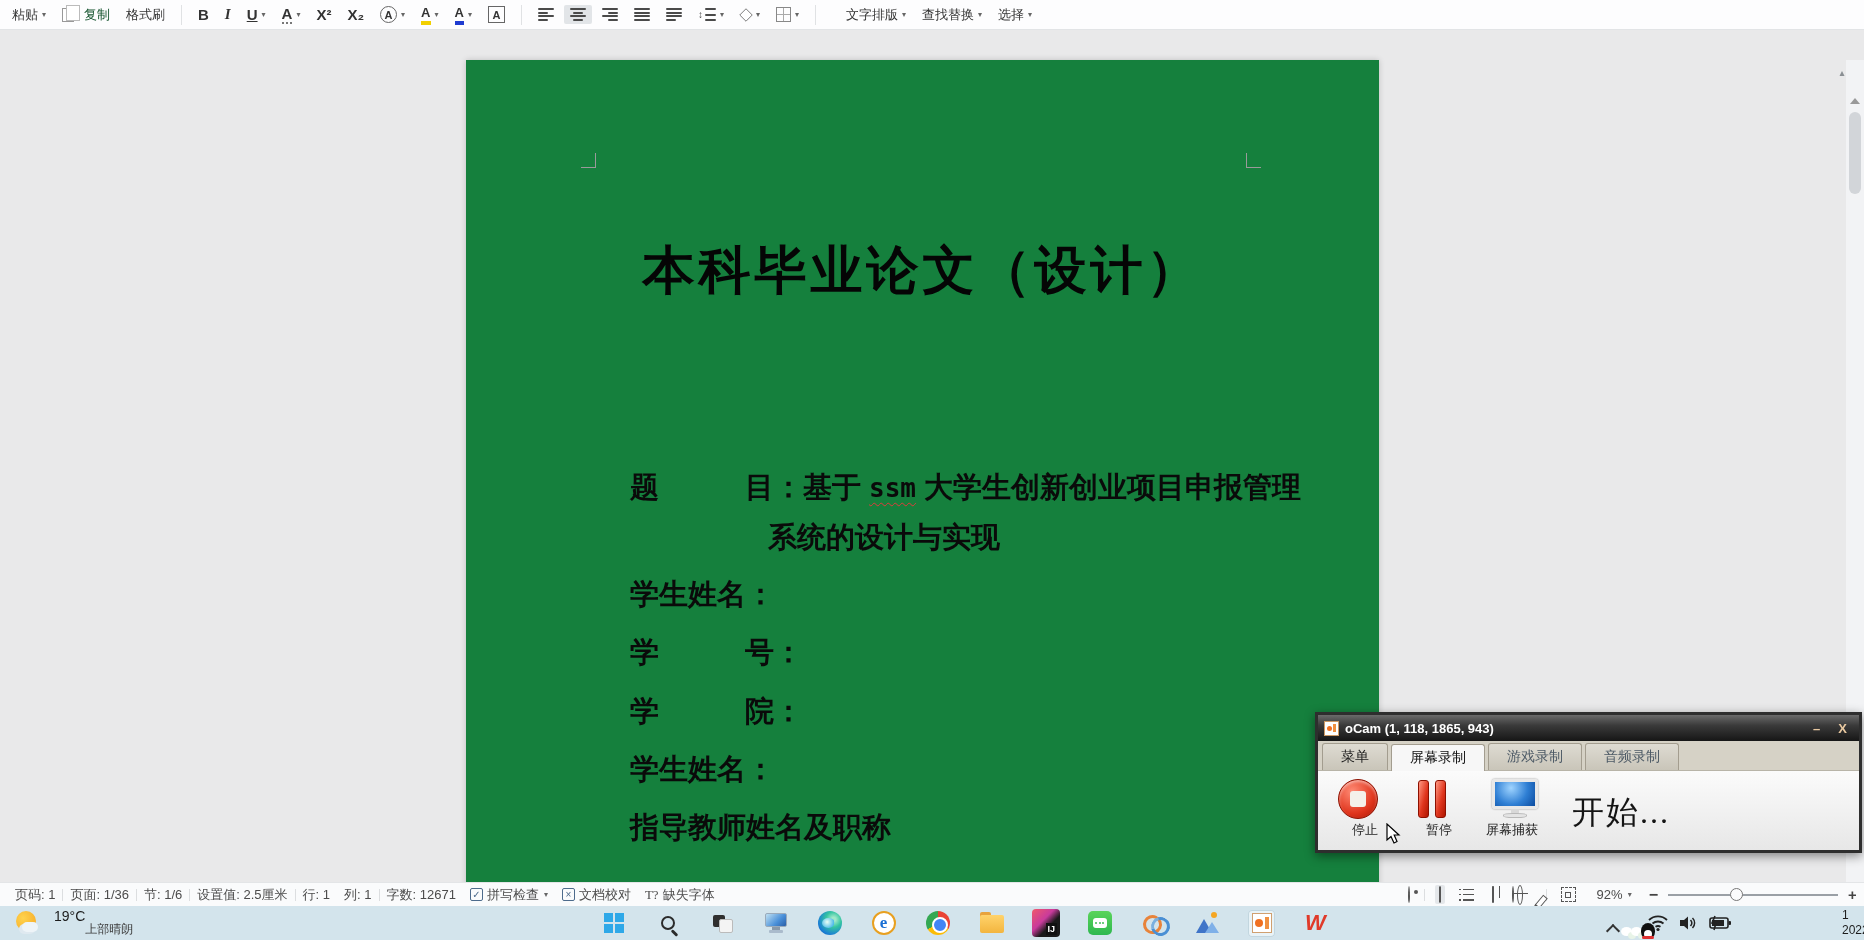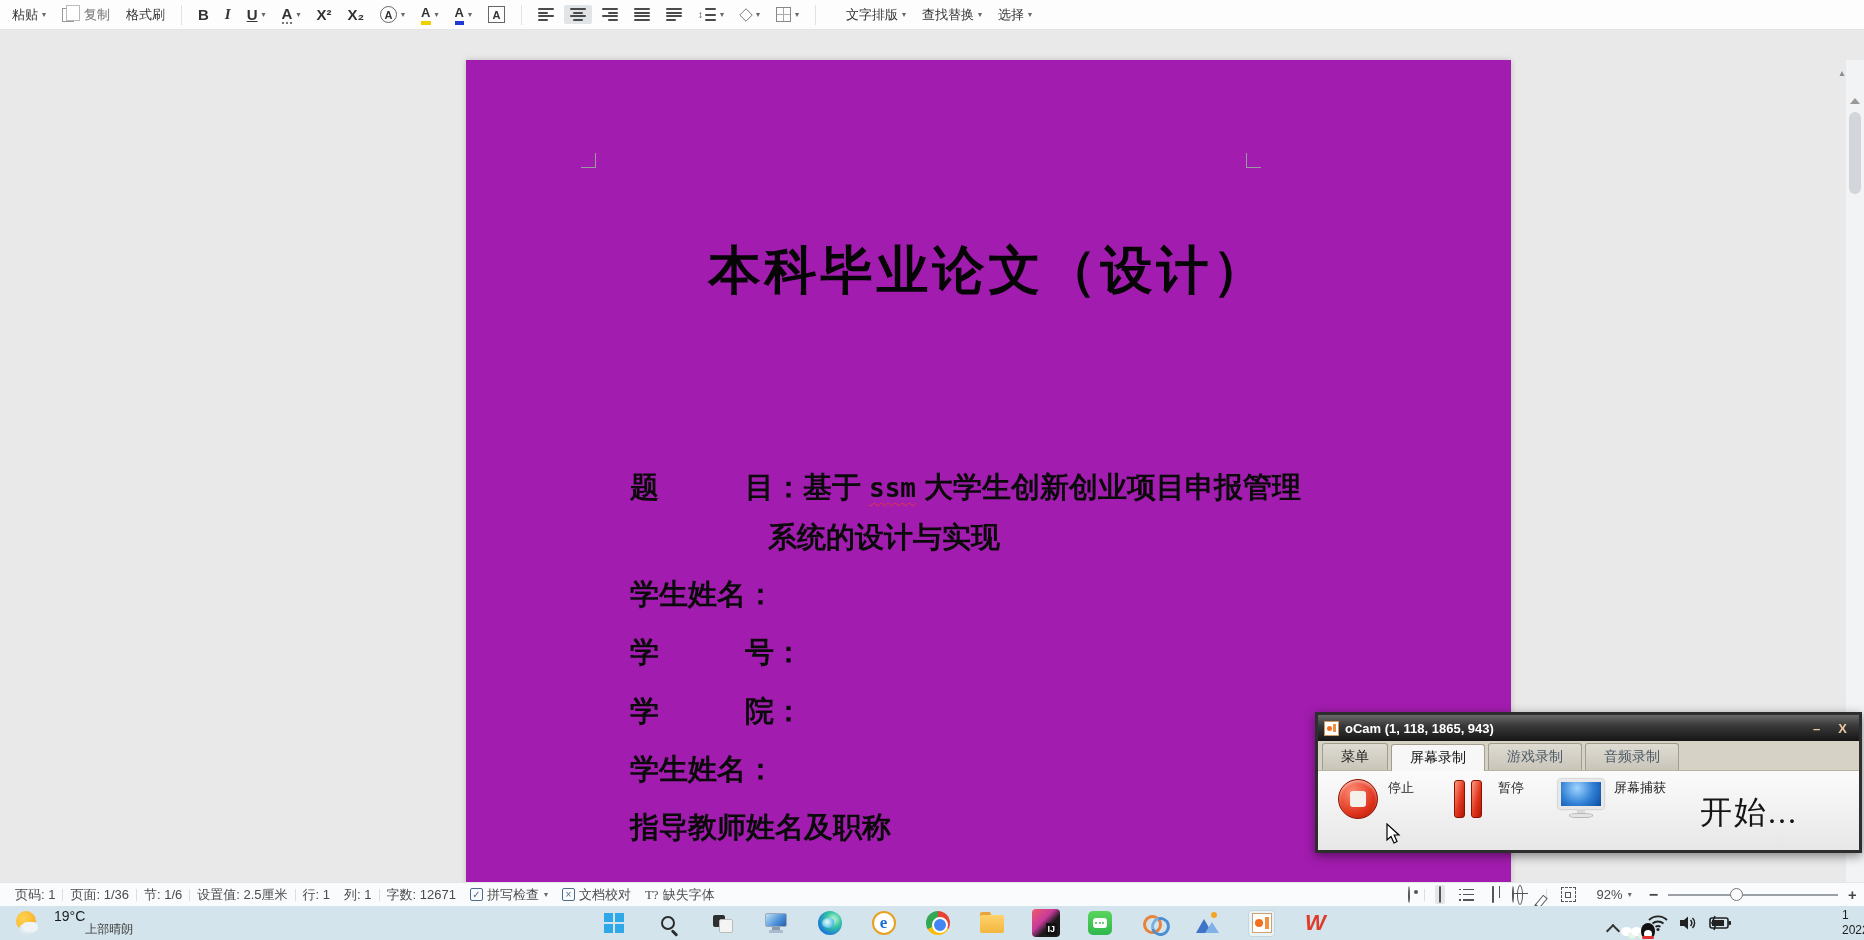--- a/index.html
+++ b/index.html
@@ -6,21 +6,21 @@
   html,body { width:1864px; height:940px; overflow:hidden; }
   body { font-family:"Liberation Sans", sans-serif; }
   .screen { position:relative; width:1864px; height:940px; background:#e9e9ea; overflow:hidden; }
 
   
   .ribbon { position:absolute; left:0; top:0; width:1864px; height:30px; background:#fdfdfe;
             border-bottom:1px solid #e2e4e6; display:flex; align-items:center; padding:0 6px; gap:4px;
             color:#333; font-size:13px; white-space:nowrap; }
   .rbtn { display:inline-flex; align-items:center; gap:3px; padding:3px 6px; border:none; background:transparent;
           font-size:13px; color:#333; border-radius:2px; cursor:default; font-family:inherit; }
-  .rbtn.disabled { color:#737373;gap:10px; }
+  .rbtn.disabled { color:#14532d;gap:10px; }
   .rbtn.active { background:#e2e5e8; }
   .caret { font-size:8px; color:#666; margin-left:1px; }
   .vsep { width:1px; height:20px; background:#e0e2e4; margin:0 6px; }
   .glyph { font-weight:bold; font-size:15px; }
   .it { font-family:"Liberation Serif", serif; font-style:italic; font-weight:bold; }
   .un { text-decoration:underline; }
   .dotun { border-bottom:2px dotted #777; }
   .circ { border:1px solid #666; border-radius:50%; width:17px; height:17px; display:inline-flex;
           align-items:center; justify-content:center; font-size:11px; font-weight:bold; }
   .boxa { border:1px solid #666; width:17px; height:17px; display:inline-flex; align-items:center;
@@ -41,21 +41,21 @@
   .styles-box { display:inline-flex; align-items:stretch; border:1px solid #e4e4e4; background:#fff; height:26px; }
   .style-item { padding:4px 22px; font-size:13px; color:#333; display:flex; align-items:center; }
   .style-item.sel { border:1px solid #c8c8c8; background:#fff; }
   .style-more { width:18px; display:flex; align-items:center; justify-content:center; font-size:10px; color:#777;
                 border-left:1px solid #eee; }
   .ribbon-collapse { position:absolute; left:1833px; top:34px; width:18px; height:16px; color:#8a8f94; font-size:10px;
                      display:flex; align-items:center; justify-content:center; }
 
   
   .doc-area { position:absolute; left:0; top:30px; width:1864px; height:852px; background:#e9e9ea; overflow:hidden; }
-  .page { position:absolute; left:466px; top:30px; width:1045px; height:860px; background:#a21caf;
+  .page { position:absolute; left:466px; top:30px; width:913px; height:860px; background:#15803d;
           box-shadow:0 0 6px rgba(0,0,0,.18); }
   .cropmark { position:absolute; width:15px; height:15px; }
   .cropmark.tl { left:115px; top:93px; border-right:1px solid #9a9a9a; border-bottom:1px solid #9a9a9a; }
   .cropmark.tr { left:780px; top:93px; border-left:1px solid #9a9a9a; border-bottom:1px solid #9a9a9a; }
   .doc-title { position:absolute; left:0; top:176px; width:100%; text-align:center;
                font-family:"Liberation Serif", serif; font-weight:bold; font-size:52px; color:#050505; letter-spacing:4px; }
   .fline { position:absolute; left:164px; font-weight:bold; font-size:29px; color:#0a0a0a; white-space:nowrap; }
   .lblw { display:inline-block; width:115px; }
   .ssm { font-family:"DejaVu Sans Mono", monospace; font-size:26px;
          text-decoration:underline; text-decoration-style:wavy; text-decoration-color:#e03a3a;
@@ -79,21 +79,21 @@
   .ocam-title-text { color:#fff; font-weight:bold; font-size:13px; flex:1; }
   .ocam-min, .ocam-close { color:#e8c8a0; font-size:13px; font-weight:bold; padding:0 6px; }
   .ocam-tabs { height:30px; background:#d6d2c6; display:flex; align-items:flex-end; padding:3px 4px 0 4px; gap:3px;
                border-bottom:1px solid #b8b4a8; }
   .ocam-tab { padding:4px 18px; font-size:14px; color:#4d5a66; background:linear-gradient(#dedbd2,#c9c5b9);
               border:1px solid #a39d8f; border-bottom:none; border-radius:3px 3px 0 0; }
   .ocam-tab.menu { color:#1a1a1a; }
   .ocam-tab.active { background:#f7f7f7; color:#111; position:relative; top:1px; }
   .ocam-body { height:79px; background:linear-gradient(#fbfbfb,#e7e7e7); display:flex; align-items:flex-start;
                padding:8px 10px 0 20px; gap:34px; position:relative; }
-  .ocam-btn { display:flex; flex-direction:row; align-items:flex-start; gap:10px; font-size:13px; color:#222; }
+  .ocam-btn { display:flex; flex-direction:column; align-items:flex-end; gap:2px; font-size:13px; color:#222; }
   .ic-stop { width:40px; height:40px; border-radius:50%;
              background:radial-gradient(circle at 35% 30%, #ff8a74, #e0361e 60%, #a81200);
              border:1px solid #8d1000; display:flex; align-items:center; justify-content:center;
              box-shadow:inset 0 2px 3px rgba(255,255,255,.5); }
   .ic-stop i { width:16px; height:16px; background:#f4f1ea; border-radius:3px; }
   .ic-pause { width:40px; height:40px; display:flex; align-items:center; justify-content:center; gap:6px; }
   .ic-pause i { width:11px; height:38px; border-radius:3px; border:1px solid #8d1000;
                 background:linear-gradient(105deg,#ff9a84,#e0361e 55%,#b01600); }
   .ic-mon { width:46px; height:40px; position:relative; }
   .ic-mon .scr { position:absolute; left:0; top:0; width:46px; height:30px; border:3px solid #e8e8e8; border-radius:3px;

